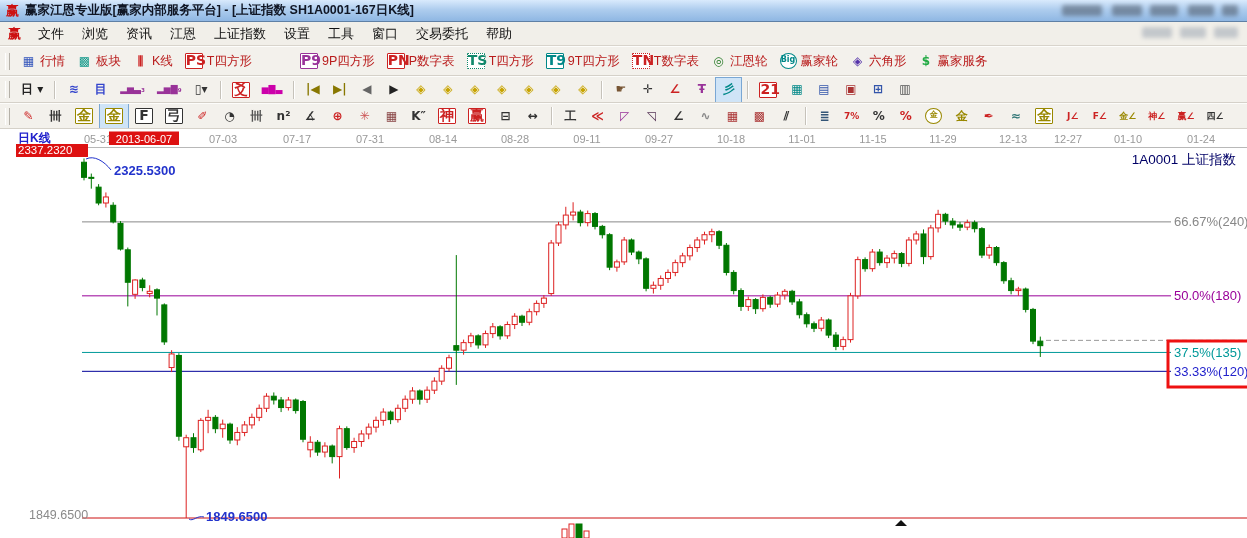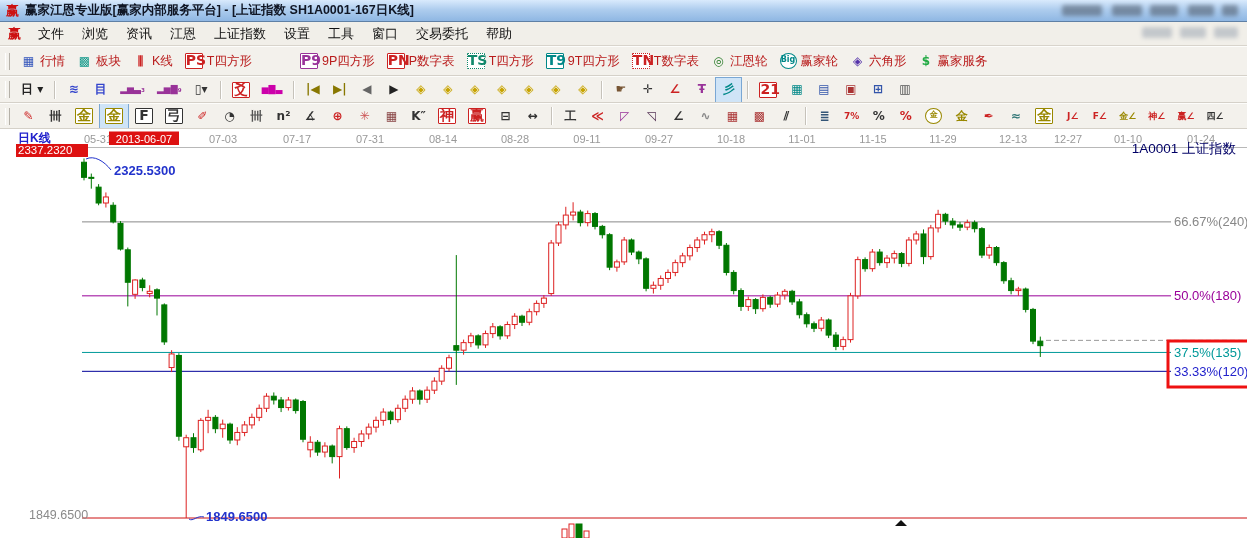--- a/index.html
+++ b/index.html
@@ -39,21 +39,21 @@
               font-size:14px;line-height:13px;border-radius:1px;background:#fff;}
   .icon.dotted{border-style:dotted;}
   .icon.round{border:1px solid currentColor;border-radius:50%;width:14px;height:14px;line-height:12px;font-size:8px;background:#fff;}
   .tlbl{font-size:12.5px;color:#b91c1c;}
   
   .chart{position:relative;height:339px;background:#ffffff;margin-left:16px;}
   .chart svg{position:absolute;left:0;top:0;}
   .overlay{position:absolute;z-index:5;white-space:nowrap;}
   .klabel{left:2px;top:1px;color:#2222cc;font-weight:bold;font-size:12px;border-bottom:1px solid #2222cc;}
   .pricebox{left:0;top:15px;background:#dd1111;color:#fff;font-size:11.5px;padding:0 16px 1px 2px;}
-  .symlabel{right:11px;top:11px;color:#000066;font-size:13.5px;}
+  .symlabel{right:11px;top:22px;color:#000066;font-size:13.5px;}
   .yminlabel{left:13px;top:379px;color:#8a8a8a;font-size:12.5px;}
 </style>
 </head>
 <body>
 
 <div class="window">
 
   <div class="titlebar">
     <span class="logo">赢</span>
     <span class="title">赢家江恩专业版[赢家内部服务平台] - [上证指数  SH1A0001-167日K线]</span>

